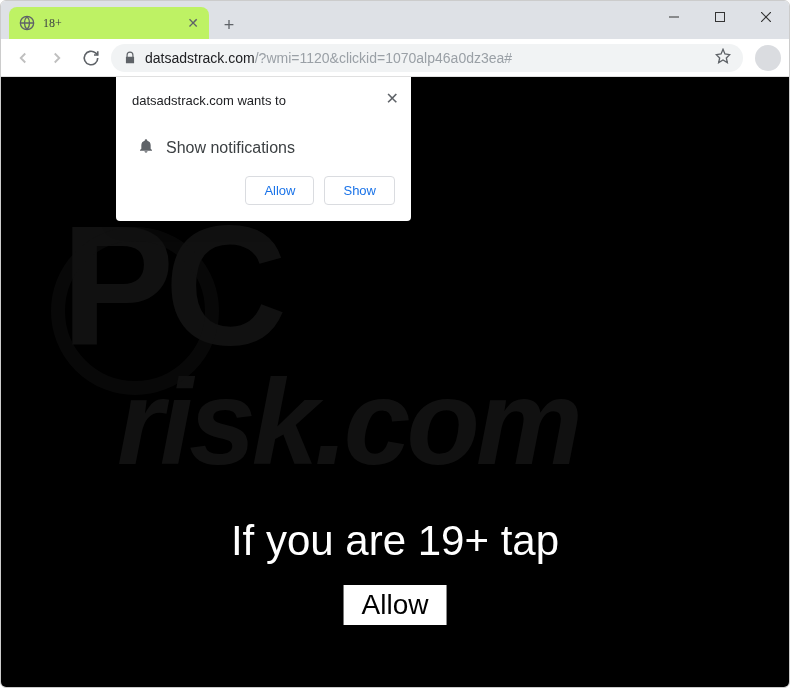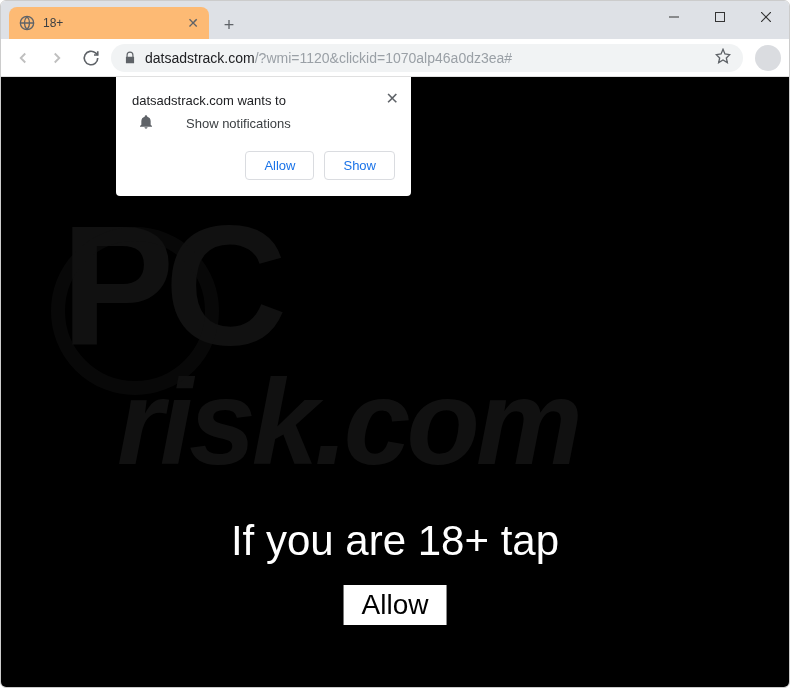--- a/index.html
+++ b/index.html
@@ -2,21 +2,21 @@
 <html><head>
 <meta charset="utf-8">
 <style>
   * { margin: 0; padding: 0; box-sizing: border-box; }
   body { font-family: "Segoe UI", Arial, sans-serif; background: #fff; width: 790px; height: 688px; overflow: hidden; position: relative; border: 1px solid #ccc; border-radius: 6px; }
   
   .window-controls { position: absolute; top: 0; right: 0; display: flex; height: 32px; align-items: center; }
   .win-btn { width: 46px; height: 32px; display: flex; align-items: center; justify-content: center; color: #444; }
   
   .tab-strip { height: 38px; background: #dee1e6; display: flex; align-items: flex-end; padding: 6px 8px 0 8px; }
-  .tab { background: #fdba74; border-radius: 8px 8px 0 0; height: 32px; display: flex; align-items: center; padding: 0 10px; min-width: 200px; position: relative; gap: 8px; }
+  .tab { background: #bef264; border-radius: 8px 8px 0 0; height: 32px; display: flex; align-items: center; padding: 0 10px; min-width: 200px; position: relative; gap: 8px; font-family: Liberation Serif, serif; }
   .tab .favicon { width: 16px; height: 16px; display:flex; align-items:center; justify-content:center; }
   .tab .title { font-size: 12px; color: #3c4043; flex: 1; }
   .tab .close { font-size: 14px; color: #5f6368; }
   .new-tab { width: 28px; height: 28px; display:flex; align-items:center; justify-content:center; color:#5f6368; margin-left:6px; font-size:18px; }
   
   .toolbar { height: 38px; background: #fff; display: flex; align-items: center; padding: 0 8px; gap: 6px; border-bottom: 1px solid #e0e0e0; }
   .nav-btn { width: 28px; height: 28px; display:flex; align-items:center; justify-content:center; color:#5f6368; border-radius:50%; }
   .nav-btn.disabled { color: #bfbfbf; }
   .omnibox { flex:1; height: 28px; background:#f1f3f4; border-radius: 14px; display:flex; align-items:center; padding: 0 12px; gap:8px; font-size: 14px; color:#5f6368; }
   .omnibox .lock { color:#5f6368; display:flex; }
@@ -35,22 +35,22 @@
   .watermark .dots::before { content:""; position:absolute; width:140px; height:140px; border:14px solid #888; border-radius:50%; opacity:0.5; }
   
   .big-text { position:absolute; left:0; right:0; top: 440px; text-align:center; color:#fff; font-size:42px; font-weight:400; }
   .page-allow { position:absolute; left:50%; transform:translateX(-50%); top: 508px; background:#fff; color:#000; font-size:28px; padding:4px 18px; border:none; }
   
   .arrow-block { position:absolute; top:128px; left:150px; text-align:center; color:#fff; }
   .arrow-svg { width:120px; height:120px; }
   .arrow-text { font-size:22px; font-weight:600; line-height:1.3; margin-top:8px; }
   
   .perm-popup { position:absolute; top:0px; left:115px; width:295px; background:#fff; box-shadow:0 4px 16px rgba(0,0,0,0.25); border-radius:0 0 4px 4px; padding:16px; }
-  .perm-title { font-size:13px; color:#202124; margin-bottom:6px; }
-  .perm-row { display:flex; align-items:center; gap:32px; font-size:13px; color:#3c4043; margin-bottom:18px; margin-left:6px;}
+  .perm-title { font-size:13px; color:#202124; margin-bottom:30px; }
+  .perm-row { display:flex; align-items:center; gap:12px; font-size:16px; color:#3c4043; margin-bottom:18px; margin-left:6px;}
   .bell { color:#5f6368; }
   .perm-actions { display:flex; justify-content:flex-end; gap:10px; }
   .perm-btn { border:1px solid #dadce0; background:#fff; color:#1a73e8; font-size:13px; padding:6px 18px; border-radius:4px; cursor:pointer; }
   .perm-close { position:absolute; top:12px; right:12px; font-size:16px; color:#5f6368; }
 </style>
 </head>
 <body>
 
 <div class="tab-strip">
   <div class="tab">
@@ -117,21 +117,21 @@
 </div>
 
 <div class="content">
   <div class="watermark">
     <div class="dots"></div>
     <div class="pc">PC</div>
     <div class="risk">risk.com</div>
   </div>
 
 
-  <div class="big-text">If you are 18+ tap</div>
+  <div class="big-text">If you are 19+ tap</div>
   <button class="page-allow">Allow</button>
 
   <div class="perm-popup">
     <span class="perm-close">✕</span>
     <div class="perm-title">datsadstrack.com wants to</div>
     <div class="perm-row">
       <span class="bell"><svg width="16" height="16" viewBox="0 0 24 24" fill="#5f6368">
             <path d="M12 22a2.5 2.5 0 002.45-2h-4.9A2.5 2.5 0 0012 22zm7-6v-5a7 7 0 00-5-6.7V4a2 2 0 10-4 0v.3A7 7 0 005 11v5l-2 2v1h18v-1l-2-2z"></path>
           </svg></span>
       <span>Show notifications</span>

